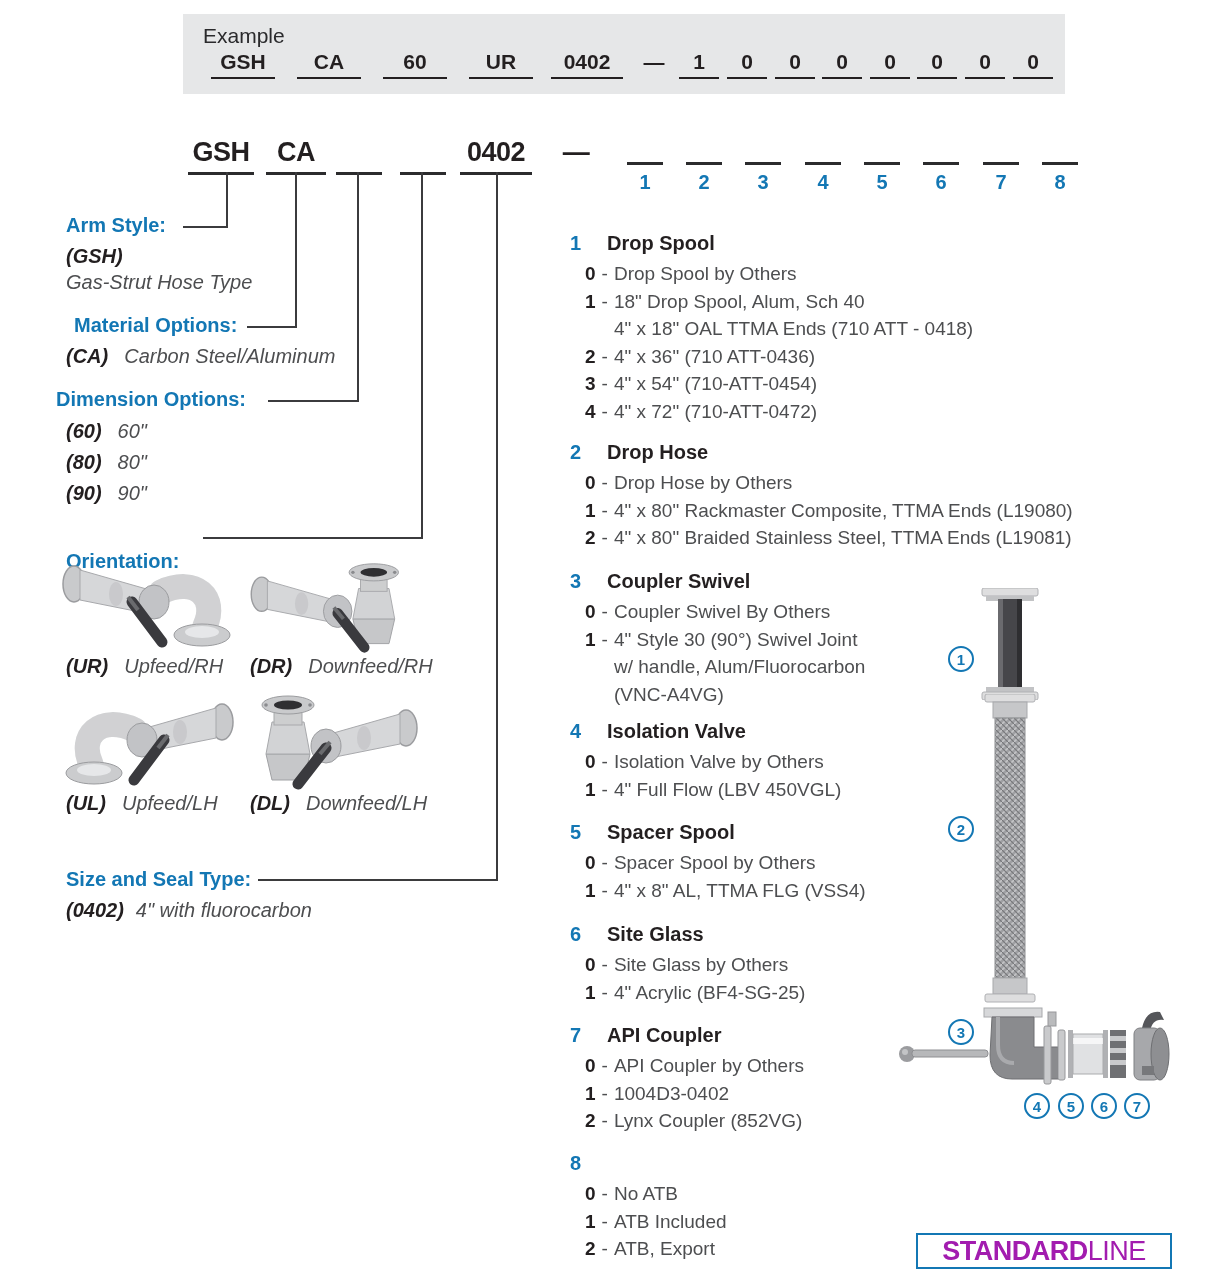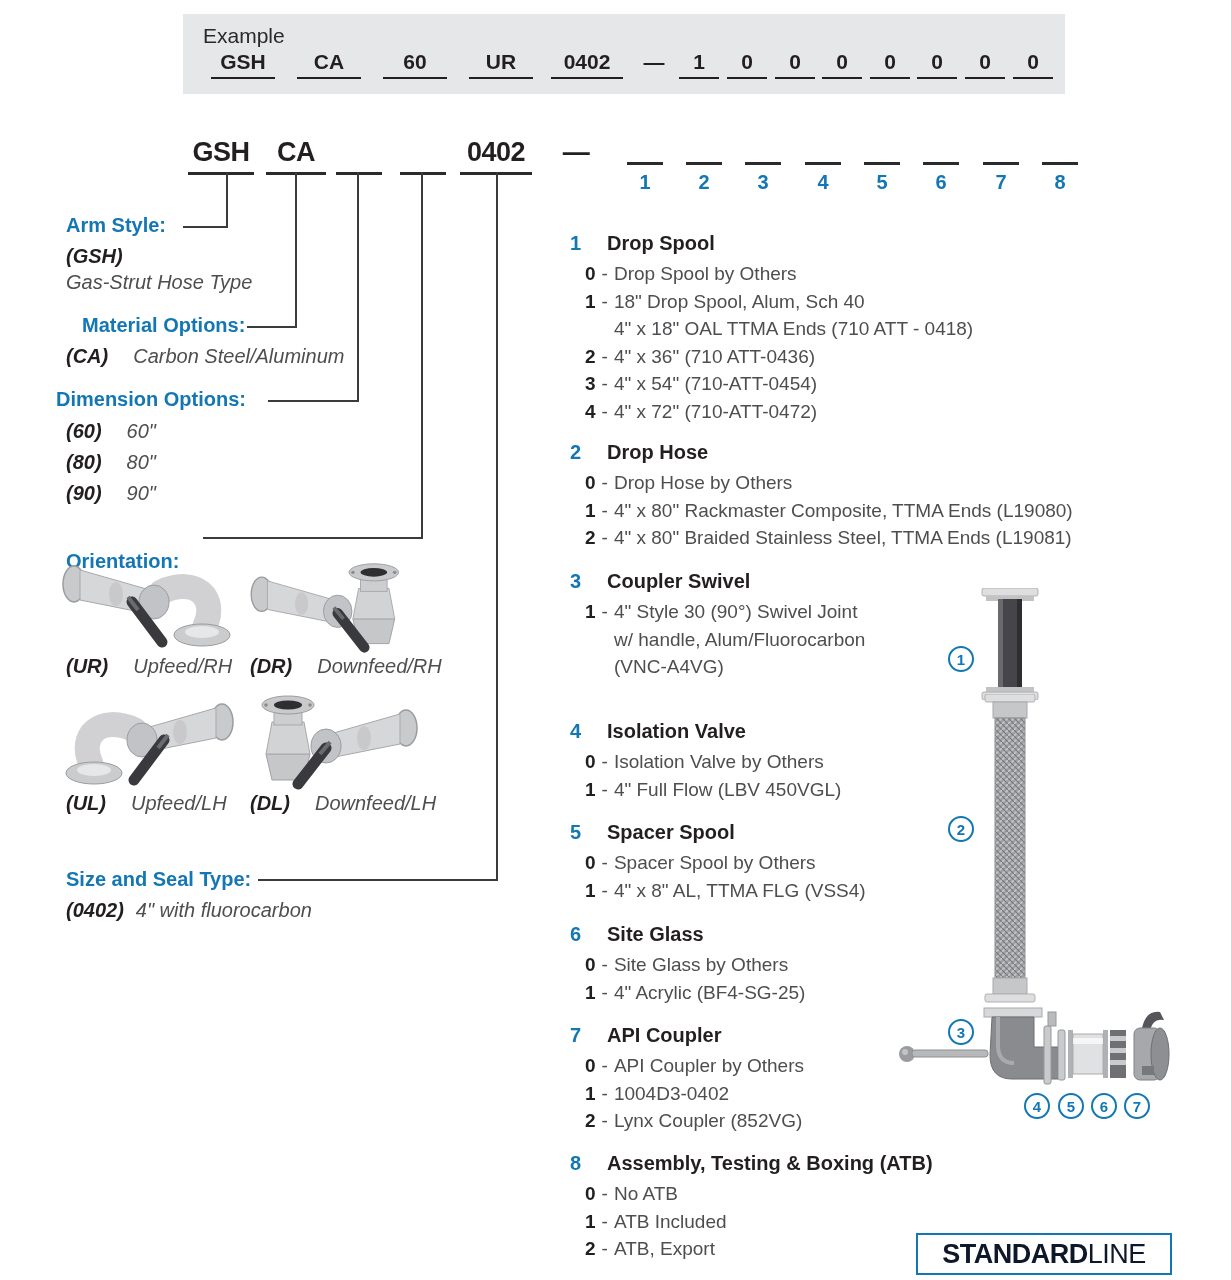--- a/index.html
+++ b/index.html
@@ -19,38 +19,38 @@
   .pos-blank{top:162px;height:0;border-bottom:3px solid #2b2b2d;}
   .pos-num{top:171px;width:36px;text-align:center;font-size:20px;font-weight:bold;color:#1377b4;}
   
   .line{position:absolute;background:#3b3b3d;}
   .vline{width:2px;}
   .hline{height:2px;}
   
   .blue-head{font-size:20px;font-weight:bold;color:#1377b4;white-space:nowrap;}
   .lline{font-size:20px;white-space:nowrap;font-style:italic;}
   .lcode{font-weight:bold;color:#231f20;}
-  .ldesc{color:#4d4e50;margin-left:25px;}
+  .ldesc{color:#4d4e50;margin-left:16px;}
   
   .rsec{position:absolute;left:570px;width:575px;}
   .rhead{display:flex;line-height:26px;font-size:20px;font-weight:bold;white-space:nowrap;}
   .rnum{color:#1377b4;width:37px;flex:0 0 37px;}
   .rtitle{color:#231f20;}
   .ropts{margin-left:15px;margin-top:4px;}
   .opt{line-height:27.6px;font-size:19px;white-space:nowrap;}
   .ov{font-weight:bold;color:#231f20;}
   .osep{color:#4d4e50;margin:0 6px;}
   .ot{color:#4d4e50;}
   .opt.cont{padding-left:29px;}
   
   .callout{width:26px;height:26px;border:2px solid #1377b4;border-radius:50%;background:#ffffff;
            color:#1377b4;font-size:15px;font-weight:bold;text-align:center;line-height:24px;box-sizing:border-box;}
   
-  #logo{left:916px;top:1233px;width:256px;height:42px;border:2px solid #1377b4;box-sizing:border-box;
-        display:flex;align-items:center;justify-content:center;font-size:27px;color:#0f172a;
+  #logo{left:916px;top:1233px;width:256px;height:36px;border:2px solid #1377b4;box-sizing:border-box;
+        display:flex;align-items:center;justify-content:center;font-size:27px;color:#a21caf;
         letter-spacing:-0.5px;white-space:nowrap;}
   #logo .b{font-weight:bold;}
   #logo .l{font-weight:normal;}
 </style>
 </head>
 <body>
 
 <div id="page">
 
   <svg width="0" height="0" style="position:absolute" aria-hidden="true">
@@ -139,21 +139,21 @@
   <div class="line hline" style="left:183px;top:226px;width:45px;"></div>
   <div class="line hline" style="left:247px;top:326px;width:50px;"></div>
   <div class="line hline" style="left:268px;top:400px;width:91px;"></div>
   <div class="line hline" style="left:203px;top:537px;width:220px;"></div>
   <div class="line hline" style="left:258px;top:879px;width:240px;"></div>
 
   <div class="abs blue-head" style="left:66px;top:214px;">Arm Style:</div>
   <div class="abs lline" style="left:66px;top:245px;"><span class="lcode">(GSH)</span></div>
   <div class="abs lline" style="left:66px;top:271px;"><span class="ldesc" style="margin-left:0;">Gas-Strut Hose Type</span></div>
 
-  <div class="abs blue-head" style="left:82px;top:314px;text-align:center;">Material Options:</div>
+  <div class="abs blue-head" style="left:74px;top:314px;text-align:center;">Material Options:</div>
   <div class="abs lline" style="left:66px;top:345px;">
     <span class="lcode">(CA)</span><span class="ldesc">Carbon Steel/Aluminum</span>
   </div>
 
   <div class="abs blue-head" style="left:56px;top:388px;">Dimension Options:</div>
   <div class="abs lline" style="left:66px;top:420px;">
     <span class="lcode">(60)</span><span class="ldesc">60"</span>
   </div>
   <div class="abs lline" style="left:66px;top:451px;">
     <span class="lcode">(80)</span><span class="ldesc">80"</span>
@@ -221,20 +221,21 @@
       <div class="opt"><span class="ov">2</span><span class="osep">-</span><span class="ot">4" x 80" Braided Stainless Steel, TTMA Ends (L19081)</span></div>
     </div>
   </div>
 
   <div class="rsec" style="top:568px;">
     <div class="rhead">
         <span class="rnum">3</span>
         <span class="rtitle">Coupler Swivel</span>
       </div>
     <div class="ropts">
+      <div class="opt"><span class="ov">0</span><span class="osep">-</span><span class="ot">Coupler Swivel By Others</span></div>
       <div class="opt"><span class="ov">1</span><span class="osep">-</span><span class="ot">4" Style 30 (90°) Swivel Joint</span></div>
       <div class="opt cont"><span class="ot">w/ handle, Alum/Fluorocarbon</span></div>
       <div class="opt cont"><span class="ot">(VNC-A4VG)</span></div>
     </div>
   </div>
 
   <div class="rsec" style="top:718px;">
     <div class="rhead">
         <span class="rnum">4</span>
         <span class="rtitle">Isolation Valve</span>
@@ -275,21 +276,20 @@
     <div class="ropts">
       <div class="opt"><span class="ov">0</span><span class="osep">-</span><span class="ot">API Coupler by Others</span></div>
       <div class="opt"><span class="ov">1</span><span class="osep">-</span><span class="ot">1004D3-0402</span></div>
       <div class="opt"><span class="ov">2</span><span class="osep">-</span><span class="ot">Lynx Coupler (852VG)</span></div>
     </div>
   </div>
 
   <div class="rsec" style="top:1150px;">
     <div class="rhead">
         <span class="rnum">8</span>
-        <span class="rtitle">Assembly, Testing &amp; Boxing (ATB)</span>
       </div>
     <div class="ropts">
       <div class="opt"><span class="ov">0</span><span class="osep">-</span><span class="ot">No ATB</span></div>
       <div class="opt"><span class="ov">1</span><span class="osep">-</span><span class="ot">ATB Included</span></div>
       <div class="opt"><span class="ov">2</span><span class="osep">-</span><span class="ot">ATB, Export</span></div>
     </div>
   </div>
 
   <svg class="abs" style="left:980px;top:588px;" width="60" height="112" viewBox="0 0 60 112">
     <rect x="2" y="0" width="56" height="8" rx="2" fill="#dededf" stroke="#b0b1b4"></rect>

